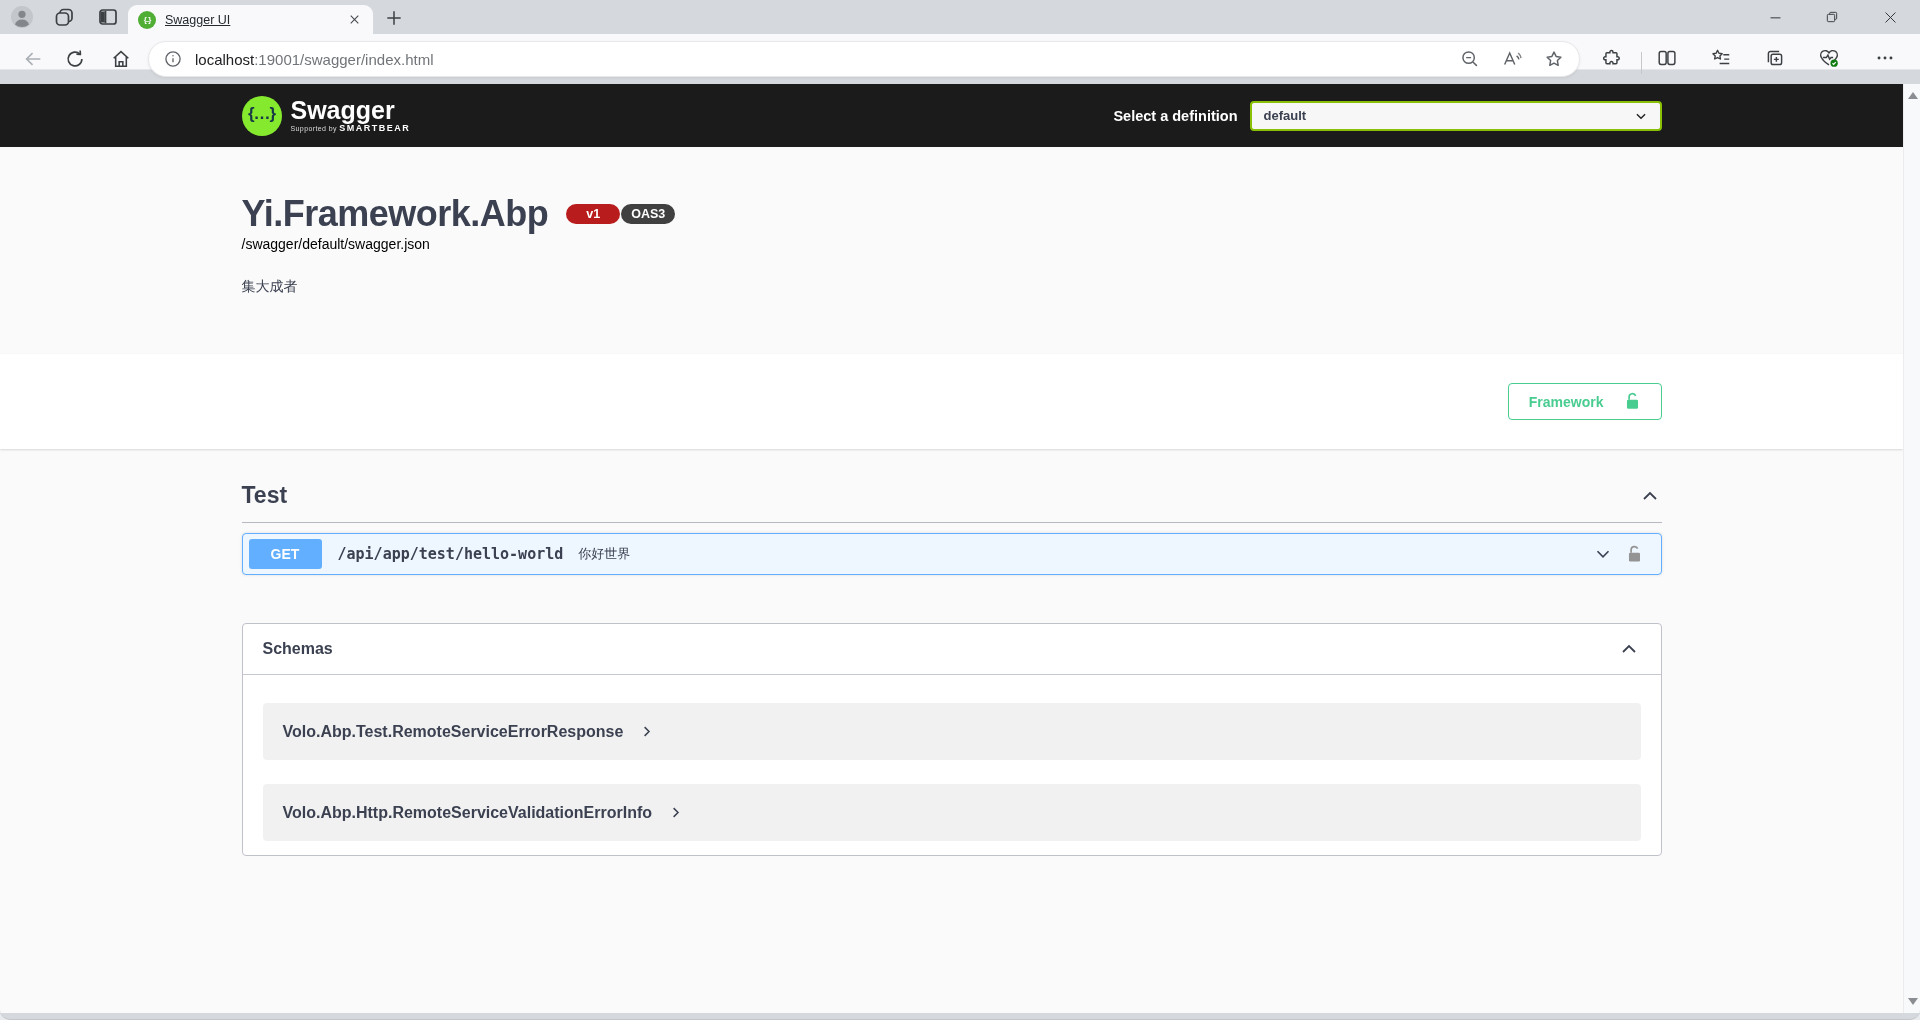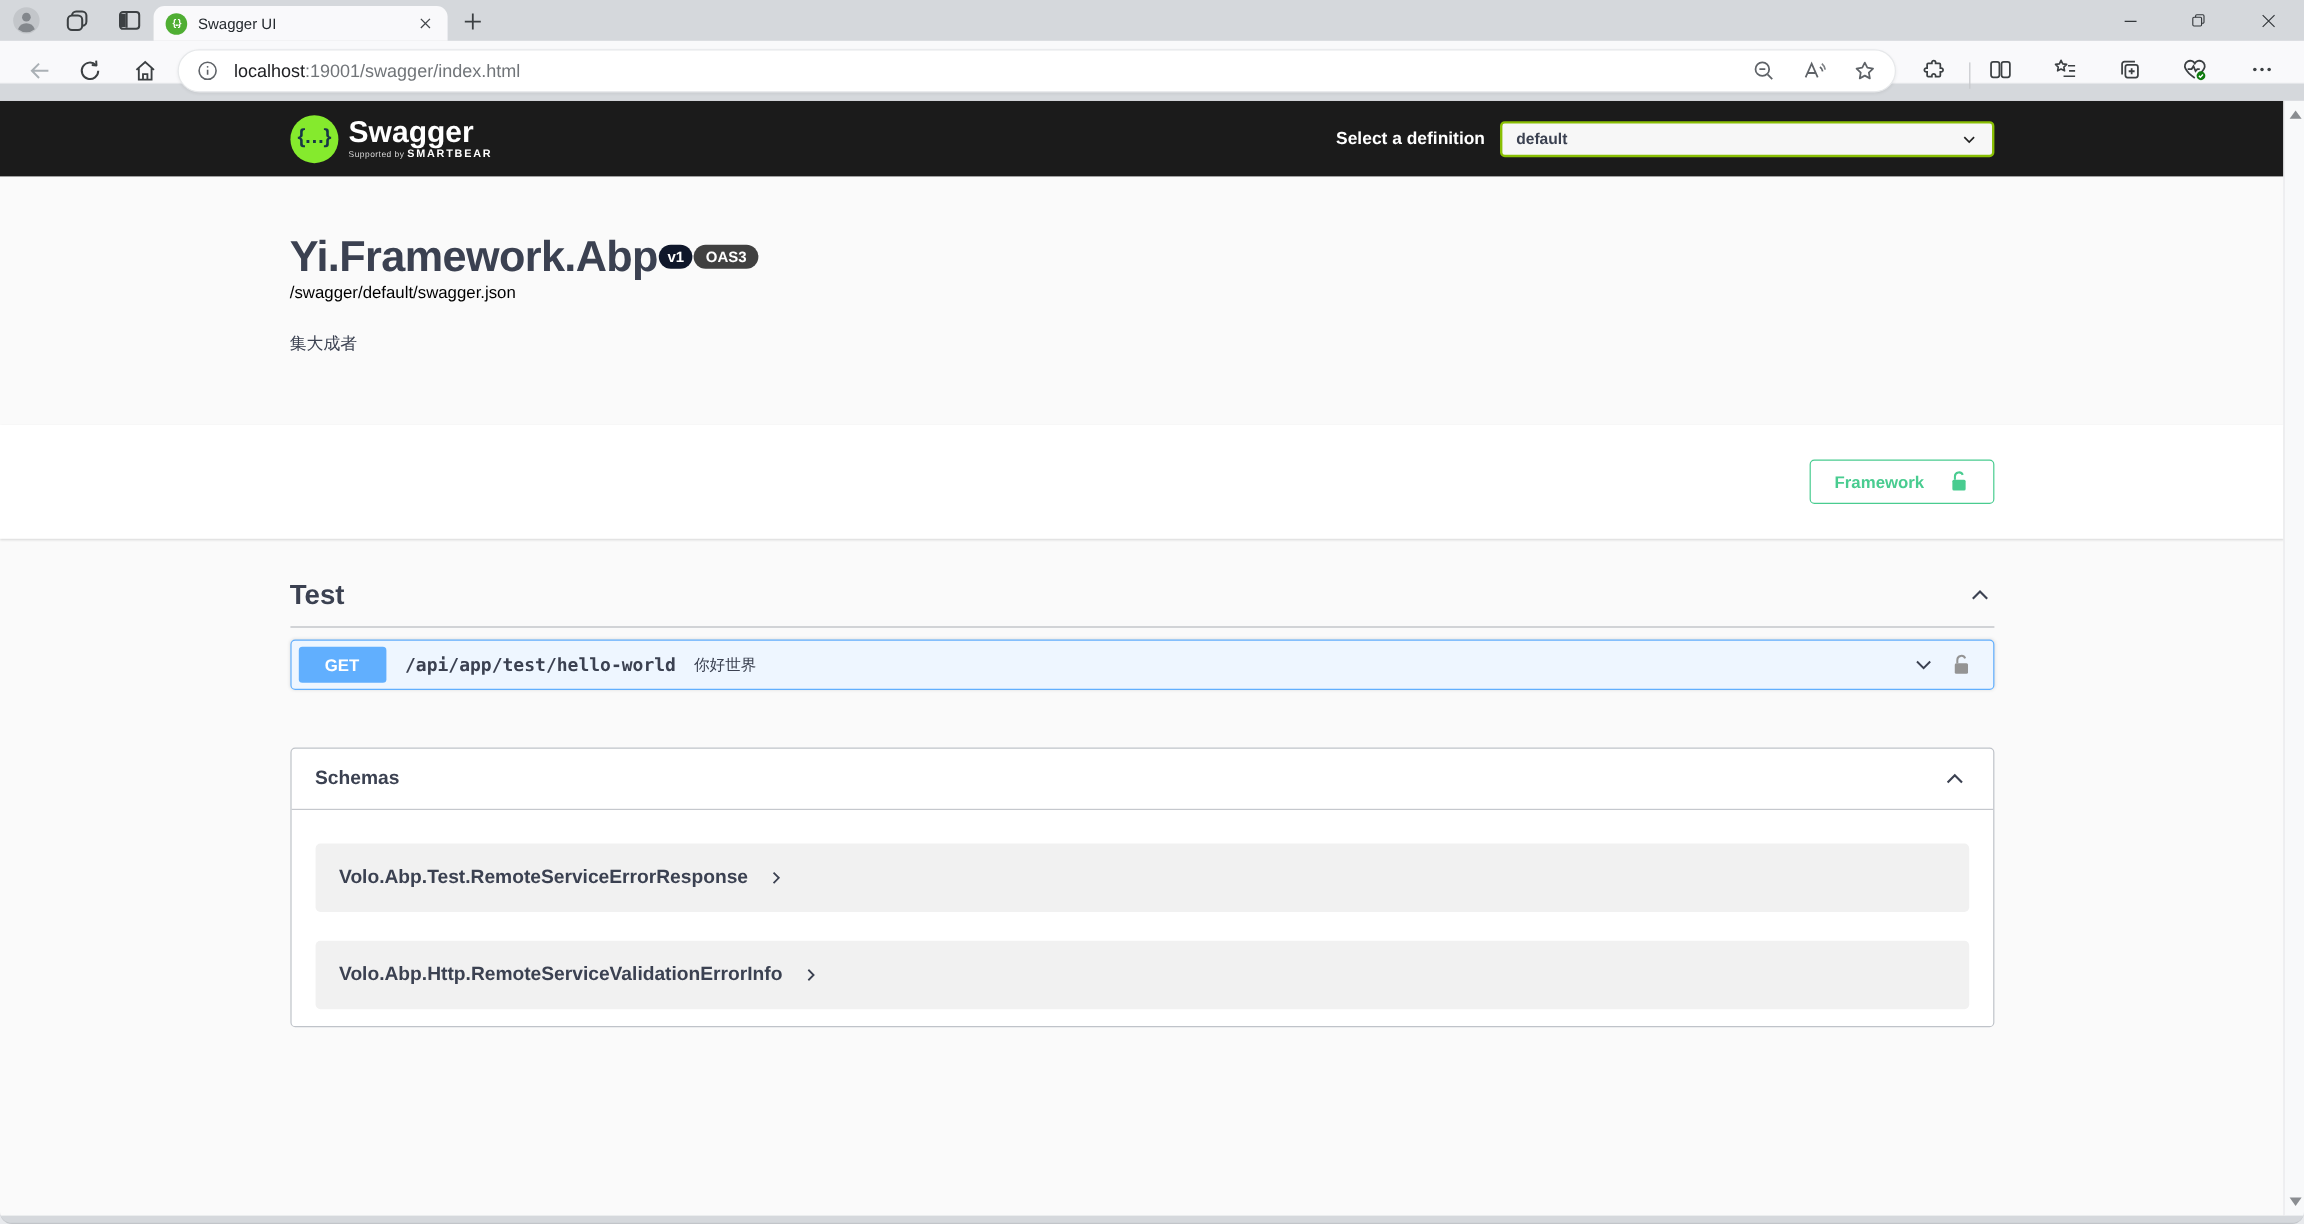--- a/index.html
+++ b/index.html
@@ -8,21 +8,21 @@
   .window { position:absolute; inset:0; background:#d5d8dc; border-radius:0 0 10px 10px; overflow:hidden; border-bottom:1px solid #c2c5c9; }
 
   
   .tabstrip { position:absolute; top:0; left:0; right:0; height:34px; background:#d5d8dc; }
   .ts-icon { position:absolute; top:5px; width:24px; height:24px; color:#3c4043; }
   .avatar { left:10px; }
   .ws { left:52px; }
   .ta { left:96px; }
   .tab { position:absolute; left:128px; top:5px; width:245px; height:29px; background:#f9f9fb; border-radius:9px 9px 0 0; display:flex; align-items:center; padding:0 10px; }
   .favicon { width:18px; height:18px; border-radius:50%; background:#4fae33; color:#fff; font-size:8px; font-weight:bold; display:flex; align-items:center; justify-content:center; letter-spacing:-1px; flex:none; }
-  .tab-title { font-size:12.5px; color:#24292e; margin-left:9px; flex:1; white-space:nowrap; overflow:hidden; }
+  .tab-title { font-size:12.5px; color:#24292e; margin-left:9px; flex:1; white-space:nowrap; overflow:hidden;text-decoration:underline; }
   .tab-close { width:17px; height:17px; color:#45494d; display:flex; align-items:center; justify-content:center; border-radius:4px; }
   .newtab { position:absolute; left:384px; top:8px; width:20px; height:20px; color:#3c4043; }
   .winctl { position:absolute; top:6px; width:22px; height:22px; color:#33373b; display:flex; align-items:center; justify-content:center; }
   .min { left:1764px; } .restore { left:1821px; } .close { left:1879px; }
 
   
   .toolbar { position:absolute; top:34px; left:0; right:0; height:36px; background:#f9f9fb; border-bottom:1px solid #e4e6e9; }
   .tb-icon { position:absolute; top:14px; width:22px; height:22px; color:#3c4043; }
   .back { left:22px; color:#aab0b5; }
   .refresh { left:64px; }
@@ -65,21 +65,21 @@
   .def-label { color:#fff; font-size:14.5px; font-weight:700; margin-right:12px; white-space:nowrap; }
   .def-select { width:412px; height:30px; background:#f7f7f7; border:2px solid #89bf04; border-radius:4px; display:flex; align-items:center; padding:0 12px; }
   .def-value { font-size:13px; font-weight:700; color:#3b4151; flex:1; }
   .def-select svg { width:14px; height:14px; color:#222; }
 
   
   .hero { padding:46px 0 58px; }
   .title-row { display:flex; align-items:center; gap:1px; }
   .api-title { font-size:36px; font-weight:700; color:#3b4151; letter-spacing:-.5px; }
   .badge { border-radius:14px; padding:4px 10px; font-size:12.5px; font-weight:700; color:#fff; line-height:1; }
-  .badge.v { background:#0f172a; padding:4px 7px; }
+  .badge.v { background:#b91c1c; padding:4px 20px;margin-left:17px; }
   .badge.oas { background:#404040; }
   .spec-link { display:inline-block; font-size:14px; color:#000000; text-decoration:none; }
   .api-desc { margin-top:25px; font-size:14px; color:#3b4151; }
 
   
   .scheme-band { background:#fff; box-shadow:0 1px 2px rgba(0,0,0,.14); padding:29px 0; }
   .scheme-band .wrapper { display:flex; justify-content:flex-end; }
   .auth-btn { display:flex; align-items:center; gap:20px; background:#fff; border:1.5px solid #49cc90; border-radius:4px; padding:8px 20px; color:#49cc90; font-size:14px; font-weight:700; cursor:pointer; font-family:inherit; }
   .auth-btn svg { width:17px; height:19px; }
 

